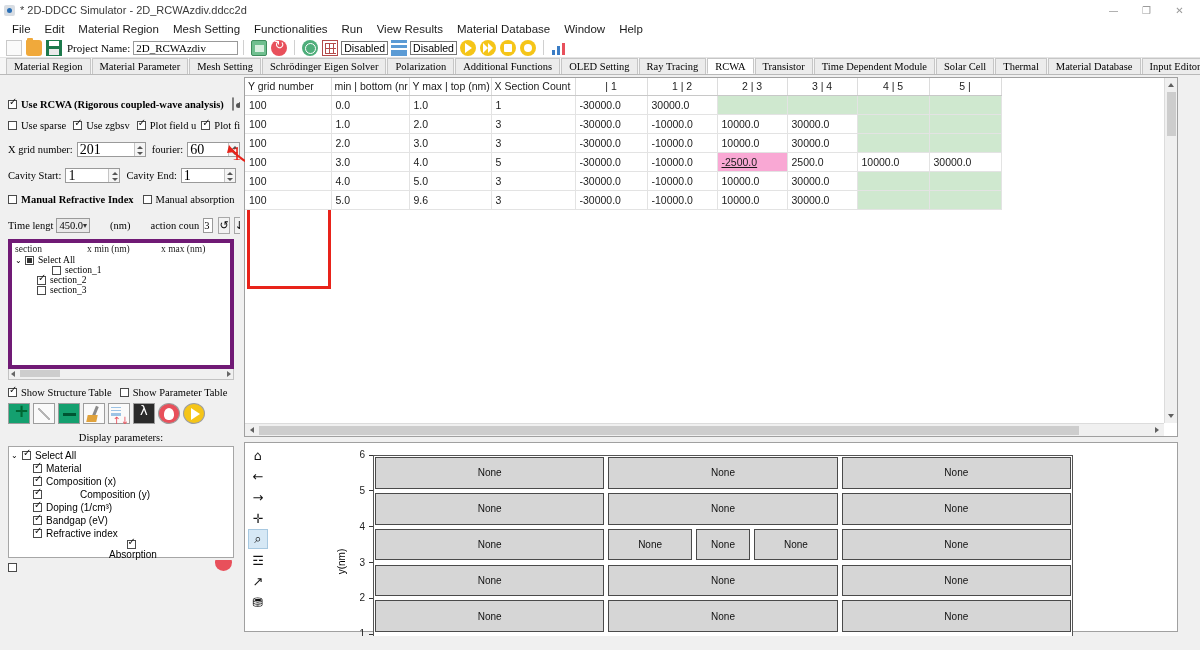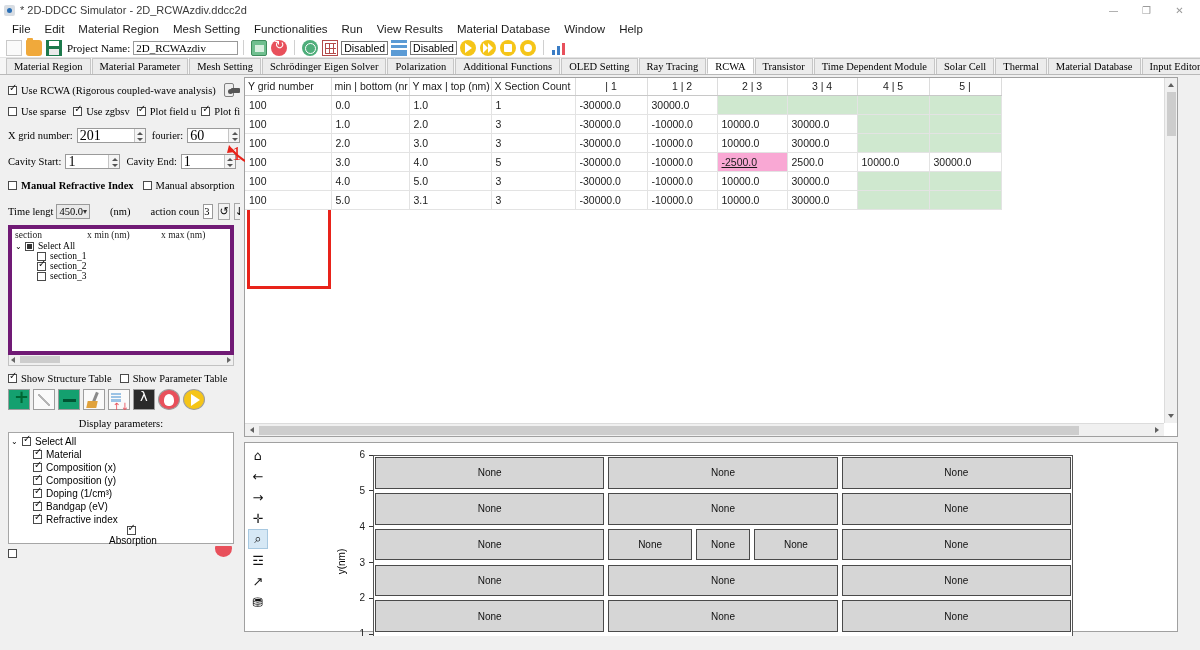--- a/index.html
+++ b/index.html
@@ -331,21 +331,21 @@
     <div class="tab">Thermal</div>
     <div class="tab">Material Database</div>
     <div class="tab">Input Editor</div>
   </div>
 
 <div id="content">
 
   <div id="left">
   <div id="left-inner">
 
-    <div class="row" style="margin-top:5px;">
+    <div class="row" style="margin-top:19px;font-weight:bold;">
       <span class="cb on"></span>
       <span class="lbl">Use RCWA (Rigorous coupled-wave analysis)</span>
       <span class="toggle" style="margin-left:8px;"></span>
     </div>
 
     <div class="row" style="margin-top:9px;">
       <span class="cb"></span>
       <span class="lbl" style="margin-right:7px;">Use sparse</span>
       <span class="cb on"></span>
       <span class="lbl" style="margin-right:7px;">Use zgbsv</span>
@@ -417,21 +417,21 @@
       <div class="tree-head">
         <span style="width:72px;">section</span>
         <span style="width:74px;">x min (nm)</span>
         <span>x max (nm)</span>
       </div>
       <div class="tree-row">
         <span style="width:10px; font-size:8px; font-family:'DejaVu Sans',sans-serif;">⌄</span>
         <span class="cb part"></span>
         <span>Select All</span>
       </div>
-      <div class="tree-row" style="padding-left:25px;">
+      <div class="tree-row" style="padding-left:40px;">
         <span class="cb"></span>
         <span>section_1</span>
       </div>
       <div class="tree-row" style="padding-left:25px;">
         <span class="cb on"></span>
         <span>section_2</span>
       </div>
       <div class="tree-row" style="padding-left:25px;">
         <span class="cb"></span>
         <span>section_3</span>
@@ -472,21 +472,21 @@
         <span>Select All</span>
       </div>
       <div class="dl-row" style="padding-left:22px;">
         <span class="cb on"></span>
         <span>Material</span>
       </div>
       <div class="dl-row" style="padding-left:22px;">
         <span class="cb on"></span>
         <span>Composition (x)</span>
       </div>
-      <div class="dl-row" style="padding-left:22px;">
+      <div class="dl-row" style="padding-left:22px;gap:34px;">
         <span class="cb on"></span>
         <span>Composition (y)</span>
       </div>
       <div class="dl-row" style="padding-left:22px;">
         <span class="cb on"></span>
         <span>Doping (1/cm³)</span>
       </div>
       <div class="dl-row" style="padding-left:22px;">
         <span class="cb on"></span>
         <span>Bandgap (eV)</span>
@@ -586,21 +586,21 @@
               <td style="width: 72px; background: rgb(255, 255, 255);">-30000.0</td>
               <td style="width: 70px; background: rgb(255, 255, 255);">-10000.0</td>
               <td style="width: 70px; background: rgb(255, 255, 255);">10000.0</td>
               <td style="width: 70px; background: rgb(255, 255, 255);">30000.0</td>
               <td class="green" style="width: 72px;"></td>
               <td class="green" style="width: 72px;"></td>
             </tr>
             <tr>
               <td style="width: 86px; background: rgb(255, 255, 255);">100</td>
               <td style="width: 78px; background: rgb(255, 255, 255);">5.0</td>
-              <td style="width: 82px; background: rgb(255, 255, 255);">3.1</td>
+              <td style="width: 82px; background: rgb(255, 255, 255);">9.6</td>
               <td style="width: 84px; background: rgb(255, 255, 255);">3</td>
               <td style="width: 72px; background: rgb(255, 255, 255);">-30000.0</td>
               <td style="width: 70px; background: rgb(255, 255, 255);">-10000.0</td>
               <td style="width: 70px; background: rgb(255, 255, 255);">10000.0</td>
               <td style="width: 70px; background: rgb(255, 255, 255);">30000.0</td>
               <td class="green" style="width: 72px;"></td>
               <td class="green" style="width: 72px;"></td>
             </tr>
           </tbody>
       </table>

